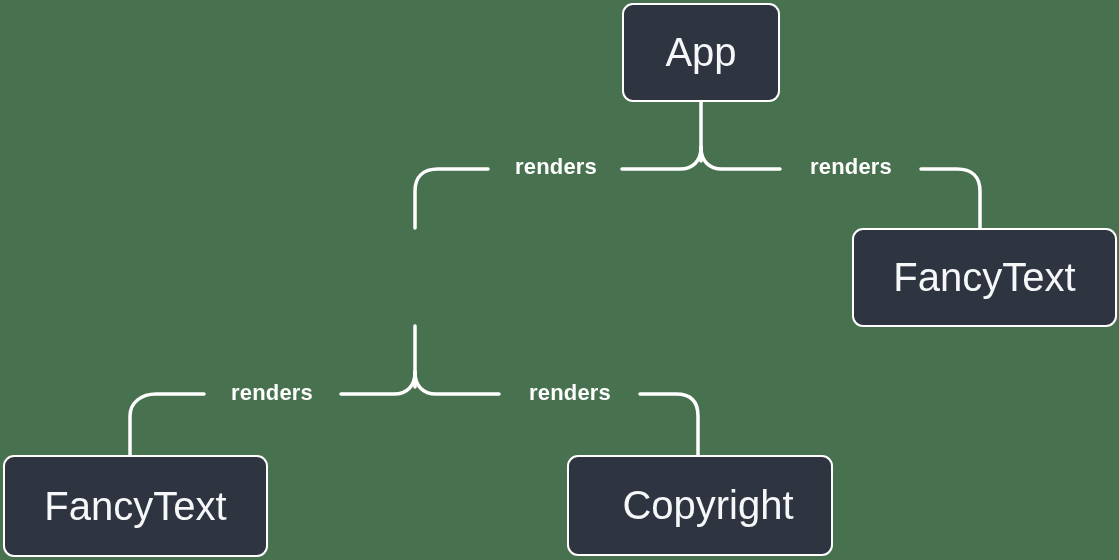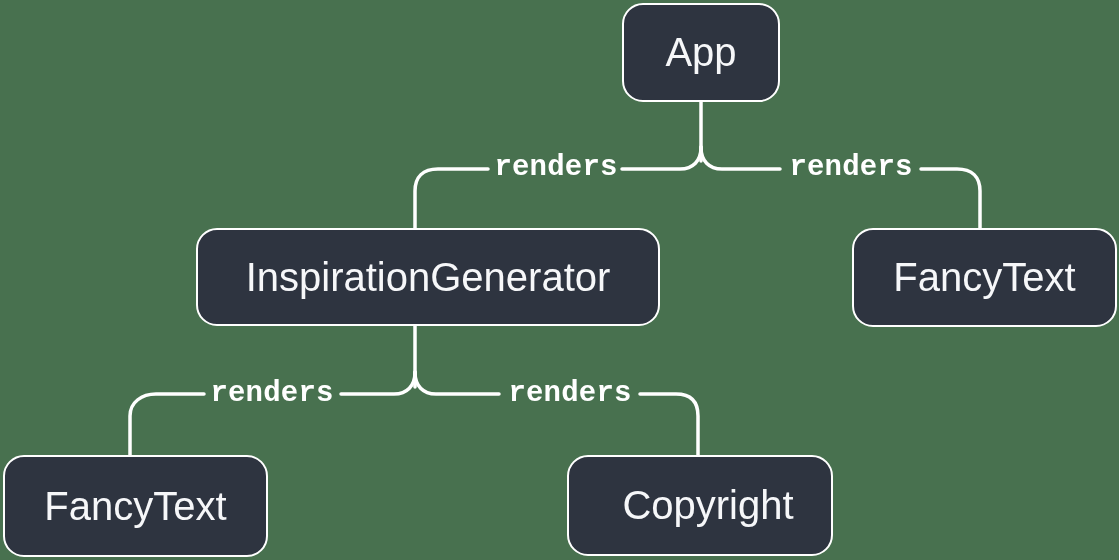--- a/index.html
+++ b/index.html
@@ -31,43 +31,42 @@
   .connectors path {
     fill: none;
     stroke: var(--line);
     stroke-width: 3.5;
     stroke-linecap: round;
   }
   .node {
     position: absolute;
     background: var(--node_fill);
     border: 2.5px solid var(--node_border);
-    border-radius: 21px;
+    border-radius: 11px;
     color: var(--text);
     font-size: 40px;
     font-weight: 400;
     display: flex;
     align-items: center;
     justify-content: center;
     white-space: nowrap;
   }
   .node-app        { left: 622px; top: 3px;   width: 158px; height: 99px; }
   .node-ig         { left: 196px; top: 228px; width: 464px; height: 98px; }
   .node-fancy-r    { left: 852px; top: 228px; width: 265px; height: 99px; }
   .node-fancy-l    { left: 3px;   top: 455px; width: 265px; height: 102px; }
   .node-copyright  { left: 567px; top: 455px; width: 266px; height: 101px; padding-left: 16px; }
   .edge-label {
     position: absolute;
     transform: translate(-50%, -50%);
     color: var(--line);
-    font-size: 29px;
+    font-size: 22px;
     font-weight: 700;
     letter-spacing: 0.2px;
     white-space: nowrap;
-    font-family: Liberation Mono, monospace;
   }
   .edge-label-1 { left: 556px; top: 167px; }
   .edge-label-2 { left: 851px; top: 167px; }
   .edge-label-3 { left: 272px; top: 393px; }
   .edge-label-4 { left: 570px; top: 393px; }
 </style>
 </head>
 <body>
 
 <div class="canvas">
@@ -86,21 +85,20 @@
 
     <path d="M415,372 C415,386 407,394 394,394 L341,394"></path>
     <path d="M204,394 L156,394 C142,394 130,402 130,416 L130,455"></path>
 
     <path d="M415,372 C415,386 423,394 436,394 L499,394"></path>
     <path d="M640,394 L676,394 C691,394 698,402 698,416 L698,455"></path>
   </svg>
 
   <div class="node node-app">App</div>
 
-  <div class="node node-ig">InspirationGenerator</div>
 
   <div class="node node-fancy-r">FancyText</div>
 
   <div class="node node-fancy-l">FancyText</div>
 
   <div class="node node-copyright">Copyright</div>
 
   <span class="edge-label edge-label-1">renders</span>
 
   <span class="edge-label edge-label-2">renders</span>

